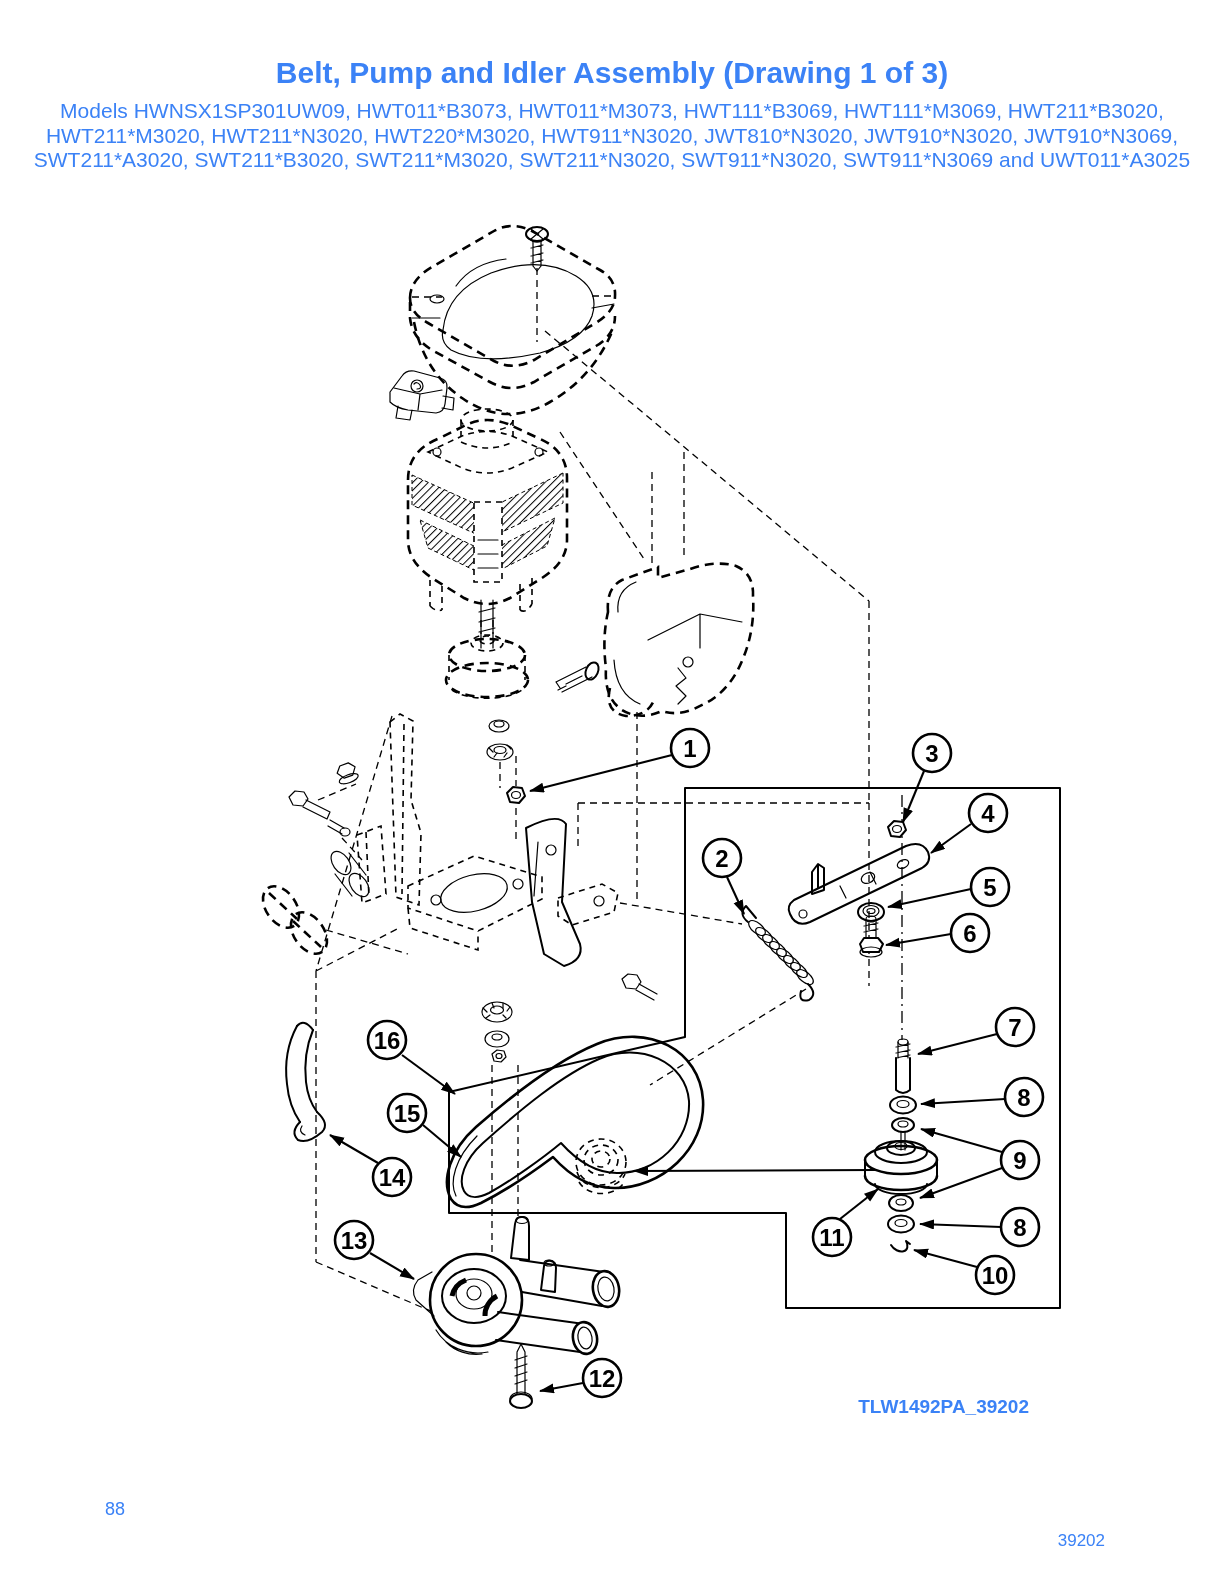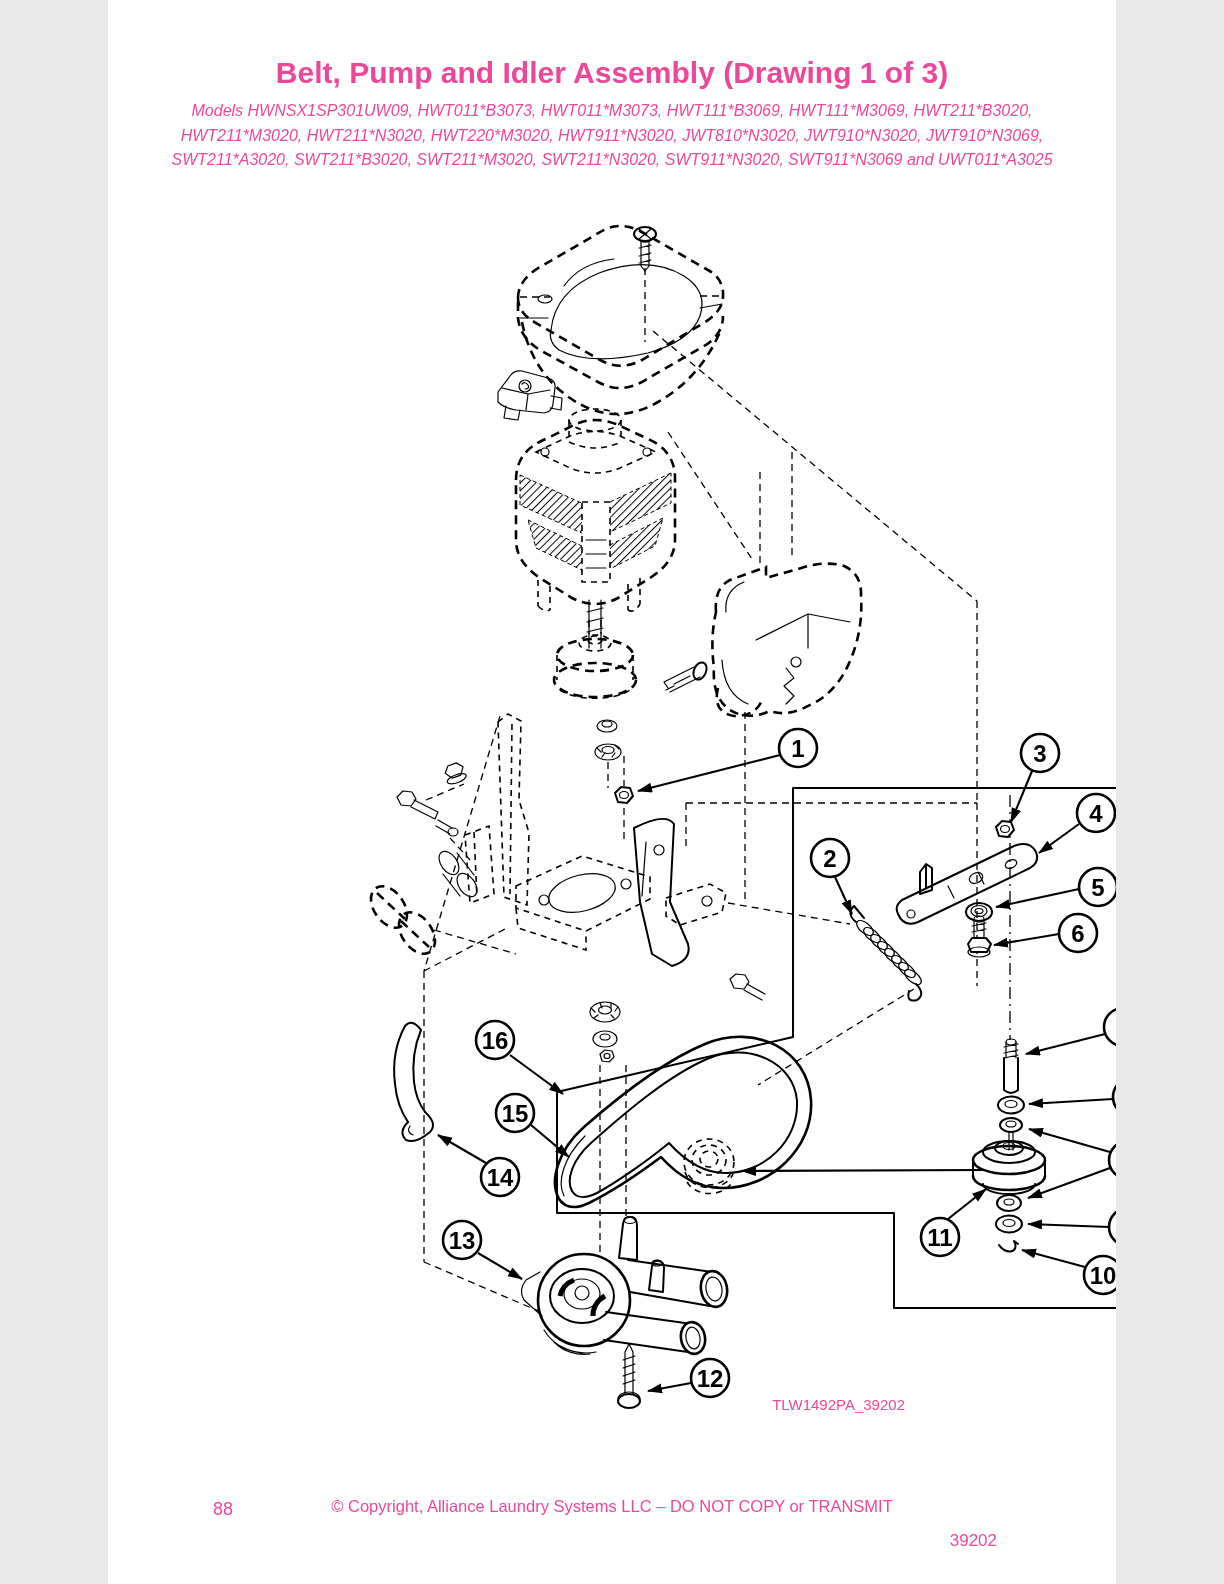--- a/index.html
+++ b/index.html
@@ -1,22 +1,22 @@
 <!DOCTYPE html>
 <html><head>
 <meta charset="utf-8">
 <style>
   html,body{margin:0;padding:0;background:#e8e8e8;}
-  .page{position:relative;width:1008px;height:1584px;background:#ffffff;margin:0 auto;
-        font-family:"Liberation Sans",sans-serif;color:#ec4899;overflow:hidden;}
+  .page{position:relative;width:1224px;height:1584px;background:#ffffff;margin:0 auto;
+        font-family:"Liberation Sans",sans-serif;color:#3b82f6;overflow:hidden;}
   .title{position:absolute;top:56px;left:0;width:100%;text-align:center;
          font-size:30px;font-weight:700;letter-spacing:0px;}
   .models{position:absolute;top:99px;left:0;width:100%;text-align:center;
-          font-size:16px;line-height:24.6px;font-style:italic;}
-  .figcode{position:absolute;top:1396px;right:211px;font-size:15px;}
+          font-size:21px;line-height:24.6px;}
+  .figcode{position:absolute;top:1396px;right:195px;font-size:19px;font-weight:bold;}
   .footer-page{position:absolute;top:1499px;left:105px;font-size:18px;}
   .footer-copy{position:absolute;top:1497px;left:0;width:100%;text-align:center;font-size:16.5px;}
   .footer-doc{position:absolute;top:1495px;right:119px;font-size:17px;margin-top:36px;}
   svg.diagram{position:absolute;left:0;top:0;}
   
   .sol{fill:none;stroke:#000;stroke-width:2;stroke-linecap:round;stroke-linejoin:round;}
   .sol-b{fill:none;stroke:#000;stroke-width:2.6;stroke-linecap:round;stroke-linejoin:round;}
   .sol-t{fill:none;stroke:#000;stroke-width:1.2;stroke-linecap:round;stroke-linejoin:round;}
   .ph{fill:none;stroke:#000;stroke-width:2.6;stroke-dasharray:9 6;stroke-linecap:butt;}
   .phm{fill:none;stroke:#000;stroke-width:1.6;stroke-dasharray:6 5;}
@@ -391,15 +391,14 @@
       </g>
     <g class="callout">
       <circle cx="387" cy="1040" r="19"></circle>
         <text x="387" y="1049">16</text>
       </g>
   </svg>
 
   <div class="figcode">TLW1492PA_39202</div>
 
   <div class="footer-page">88</div>
-  <div class="footer-copy">© Copyright, Alliance Laundry Systems LLC – DO NOT COPY or TRANSMIT</div>
   <div class="footer-doc">39202</div>
 </div>
 
 </body></html>

